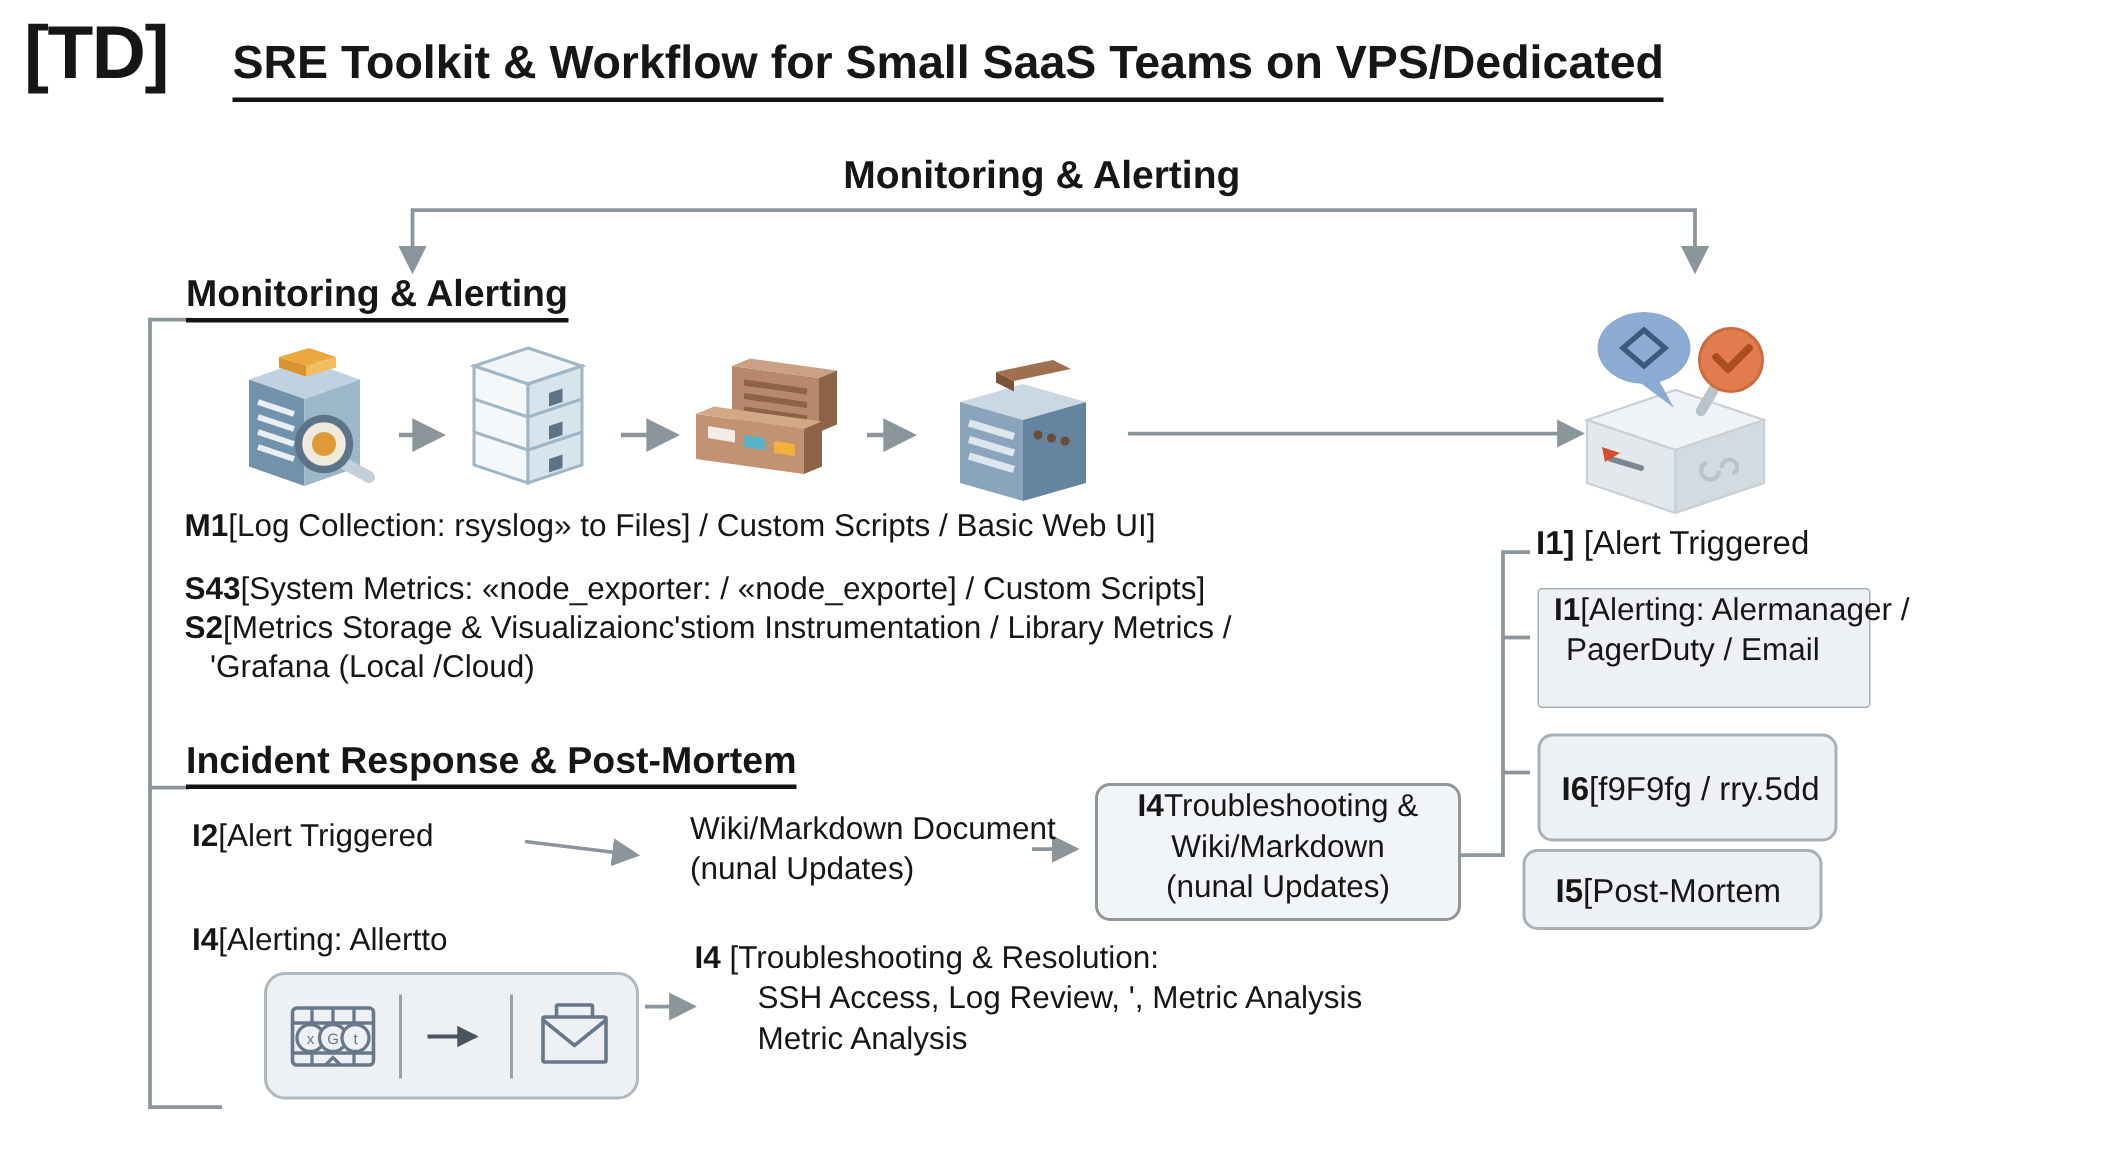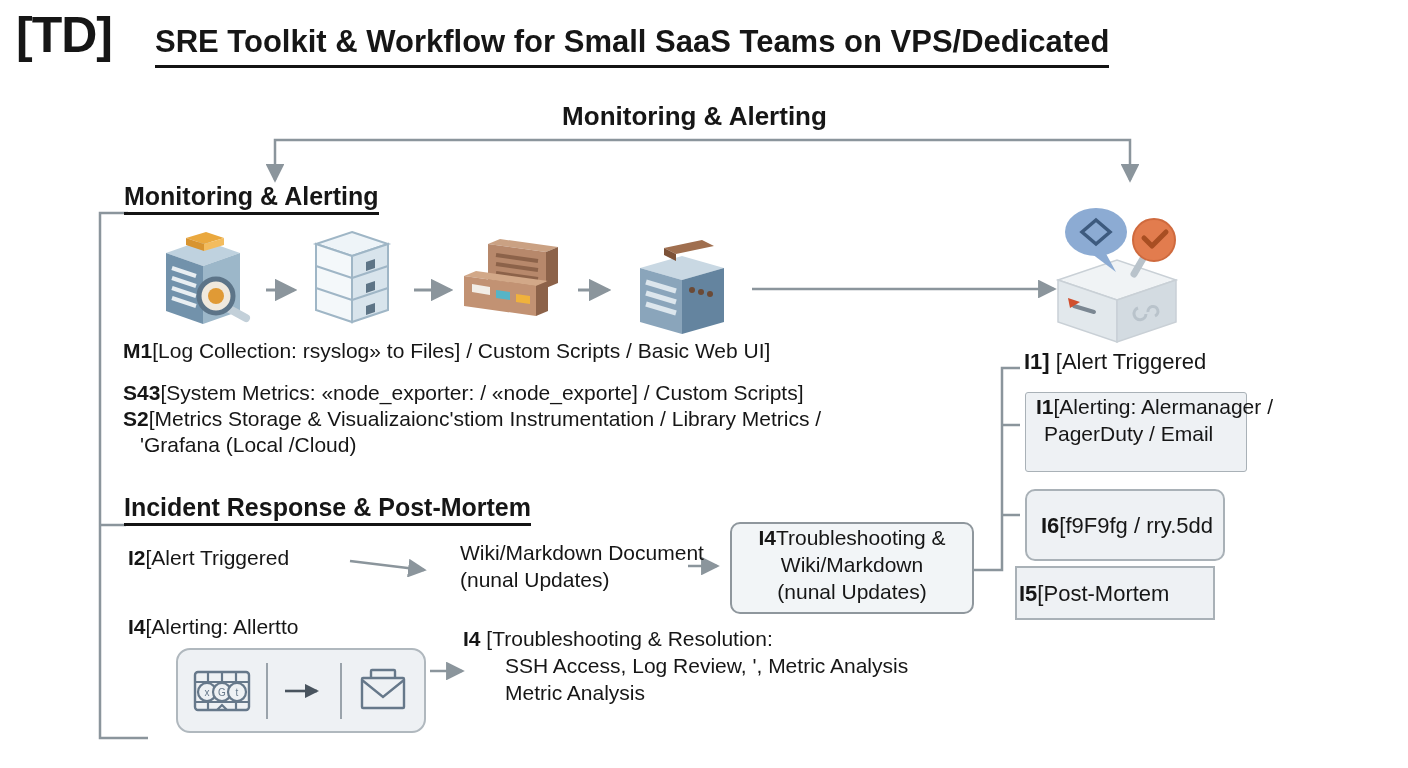--- a/index.html
+++ b/index.html
@@ -212,15 +212,15 @@
 
 <div class="box txt" style="left:1025px;top:392px;width:222px;height:80px;border-radius:3px;border-width:1.5px;display:flex;flex-direction:column;padding-left:10px;font-size:21px;">
   <div><span class="b">I1</span><span>[Alerting: Alermanager /</span></div>
   <div style="padding-left:8px;">PagerDuty / Email</div>
 </div>
 
 <div class="box txt" style="left:1025px;top:489px;width:200px;height:72px;border-radius:10px;display:flex;align-items:center;padding-left:14px;font-size:22px;">
   <span><span class="b">I6</span><span>[f9F9fg / rry.5dd</span></span>
 </div>
 
-<div class="box txt" style="left:1015px;top:566px;width:200px;height:54px;border-radius:0;display:flex;align-items:center;padding-left:2px;font-size:22px;">
+<div class="box txt" style="left:1015px;top:566px;width:200px;height:54px;border-radius:10px;display:flex;align-items:center;padding-left:20px;font-size:22px;">
   <span><span class="b">I5</span><span>[Post-Mortem</span></span>
 </div>
 
 </body></html>

